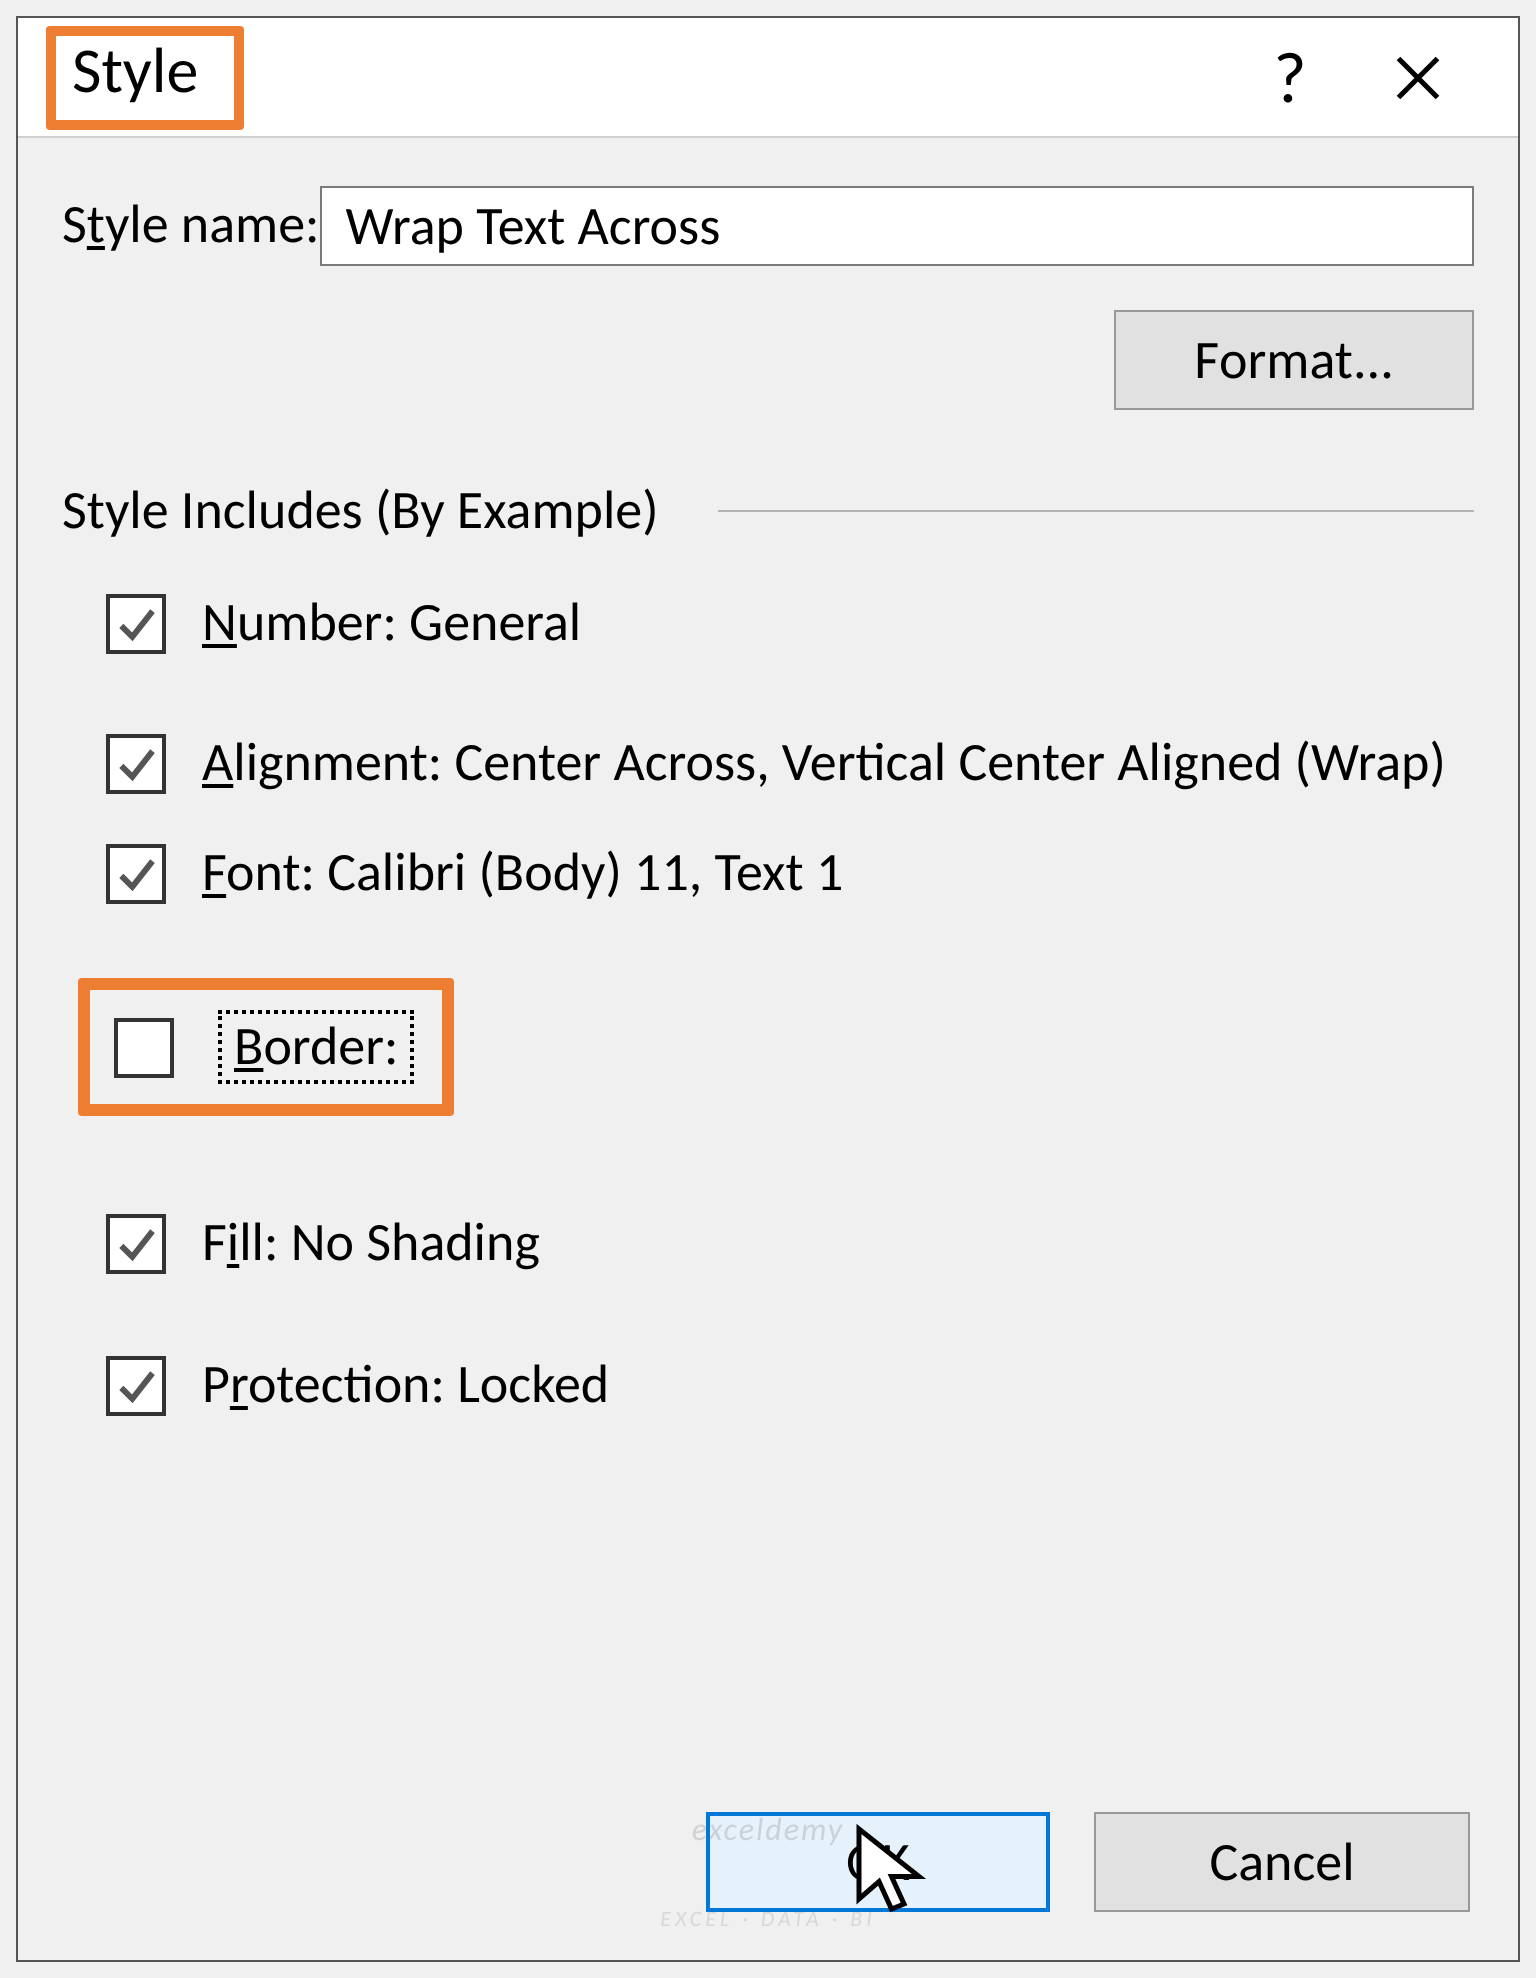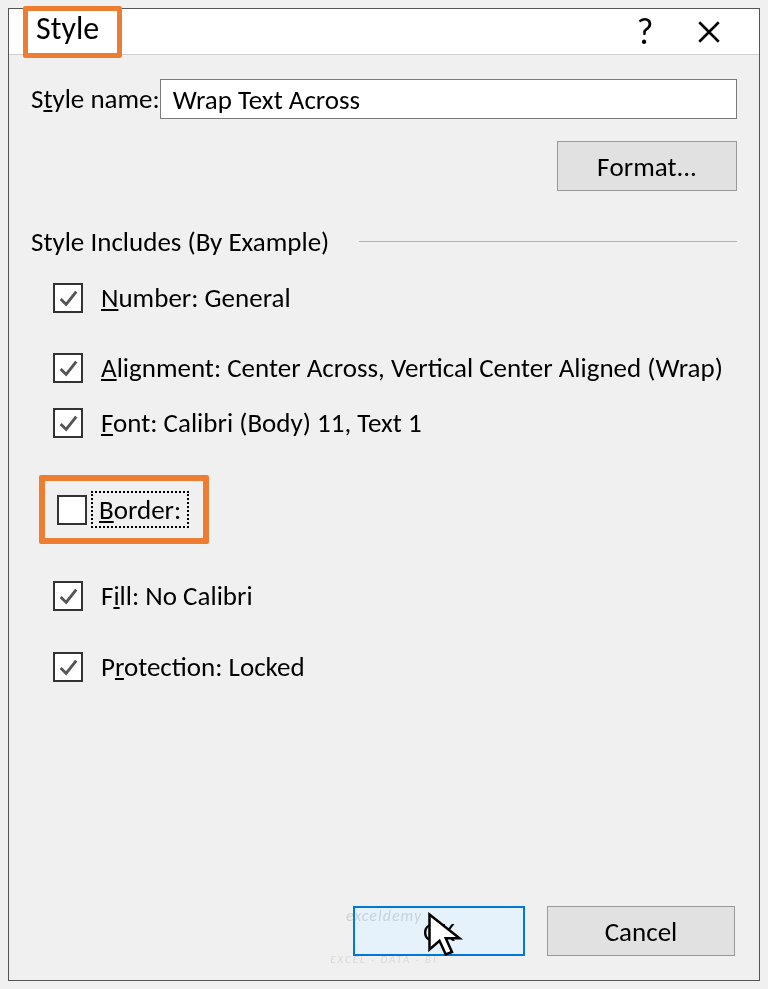--- a/index.html
+++ b/index.html
@@ -20,21 +20,21 @@
     top: 8px;
     right: 8px;
     bottom: 8px;
     background: #f0f0f0;
     border: 1px solid #555;
   }
 
   .titlebar {
     display: flex;
     align-items: center;
-    height: 46px;
+    height: 60px;
     padding: 0 18px 0 14px;
     background: #fff;
     border-bottom: 1px solid #d0d0d0;
   }
   .title-highlight {
     border: 5px solid #ed7d31;
     border-radius: 2px;
     padding: 2px 18px 8px 8px;
     margin: 2px 0;
     font-size: 32px;
@@ -138,23 +138,23 @@
   .check-label .ul { text-decoration: underline; }
 
   
   .border-highlight {
     position: relative;
     padding: 10px 14px 10px 12px;
     border: 6px solid #ed7d31;
     border-radius: 2px;
     display: inline-flex;
     align-items: center;
-    gap: 4px;
+    gap: 22px;
     margin-left: -14px;
-    margin-bottom: 34px;
+    margin-bottom: 46px;
   }
   .border-label {
     border: 2px dotted #000;
     padding: 0 6px;
   }
 
   
   .footer {
     position: absolute;
     bottom: 24px;
@@ -277,21 +277,21 @@
           </span>
         </div>
 
         <div class="check-item">
           <span class="checkbox">
             <svg viewBox="0 0 24 24">
                 <path d="M4 13 L10 19 L21 5" stroke="#555" stroke-width="3.2" fill="none"></path>
               </svg>
           </span>
           <span class="check-label">
-            <span>F</span><span class="ul">i</span><span>ll: No Calibri</span>
+            <span>F</span><span class="ul">i</span><span>ll: No Shading</span>
           </span>
         </div>
 
         <div class="check-item">
           <span class="checkbox">
             <svg viewBox="0 0 24 24">
                 <path d="M4 13 L10 19 L21 5" stroke="#555" stroke-width="3.2" fill="none"></path>
               </svg>
           </span>
           <span class="check-label">

